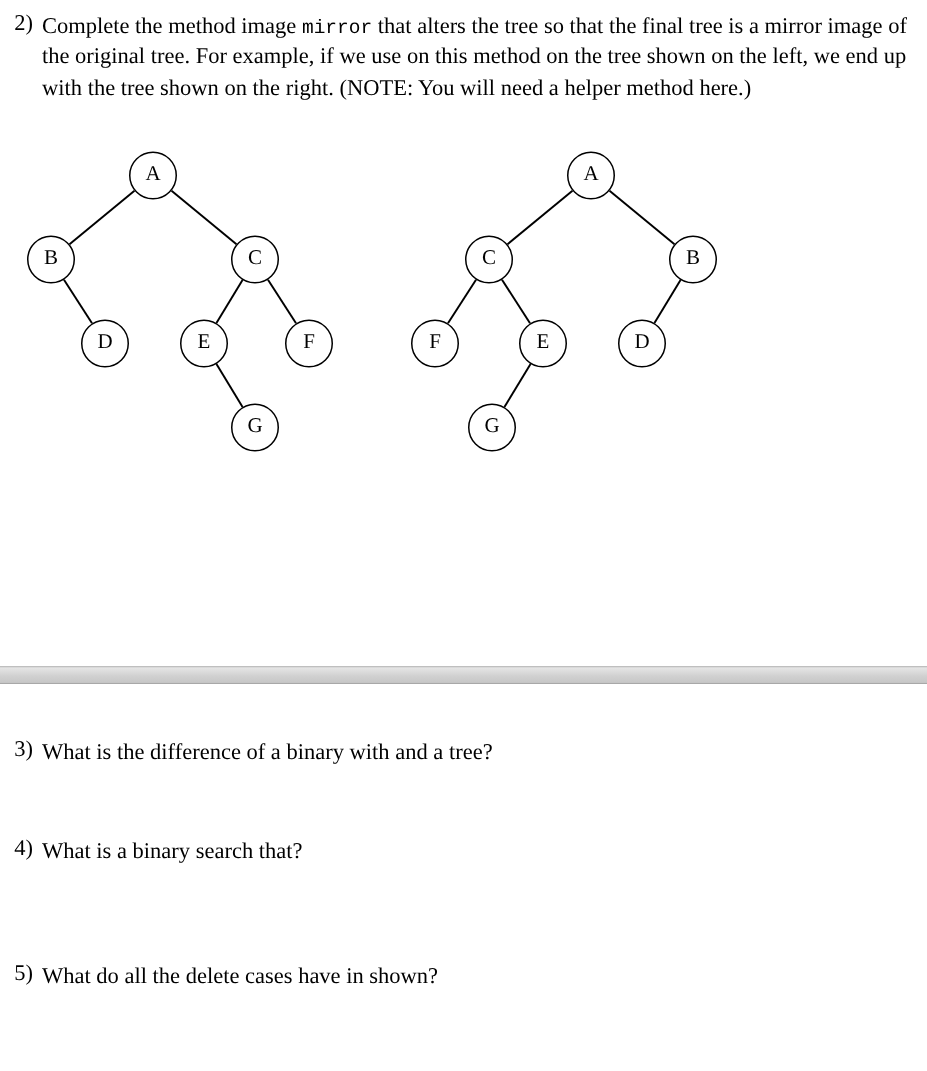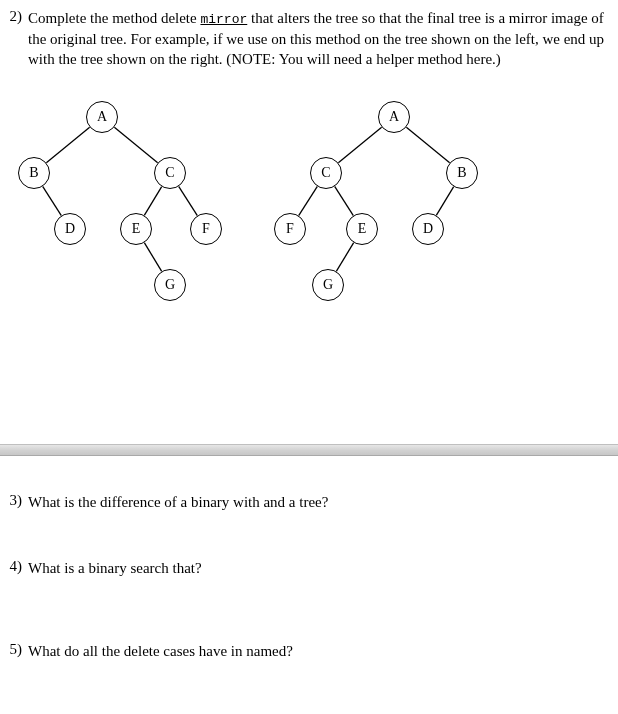--- a/index.html
+++ b/index.html
@@ -9,21 +9,21 @@
       background: #fff;
       font-family: "Times New Roman", Times, serif;
       font-size: 15px;
       color: #000;
       position: relative;
     }
     .page { padding: 8px 12px 0 4px; }
     .q { display: flex; margin-bottom: 6px; }
     .qnum { width: 24px; text-align: right; padding-right: 6px; white-space: nowrap; }
     .qbody { flex: 1; line-height: 1.35; }
-    .mono { font-family: "Courier New", Courier, monospace; font-size: 13px; text-decoration: underline; }
+    .mono { font-family: "Courier New", Courier, monospace; font-size: 13px; }
     .tree-wrap {
       position: relative;
       width: 100%;
       height: 260px;
       margin-top: 18px;
       margin-bottom: 20px;
       overflow: visible;
     }
     .tree {
       position: absolute;
@@ -60,21 +60,21 @@
     }
     .q34 { margin-top: 22px; margin-bottom: 46px; }
   </style>
 </head>
 <body>
 
 <div class="page">
   <div class="q">
     <div class="qnum">2)</div>
     <div class="qbody">
-      <span>Complete the method delete </span><span class="mono">mirror</span><span> that alters the tree so that the final tree is a mirror image of the original tree. For example, if we use on this method on the tree shown on the left, we end up with the tree shown on the right. (NOTE: You will need a helper method here.)</span>
+      <span>Complete the method image </span><span class="mono">mirror</span><span> that alters the tree so that the final tree is a mirror image of the original tree. For example, if we use on this method on the tree shown on the left, we end up with the tree shown on the right. (NOTE: You will need a helper method here.)</span>
     </div>
   </div>
 
   <div class="tree-wrap">
     <div class="tree tree-left">
       <svg class="edges" width="220" height="260">
           <line x1="79.6491162301272" y1="40.171316045777594" x2="36.350883769872794" y2="75.82868395422241"></line>
           <line x1="104.3508837698728" y1="40.171316045777594" x2="147.64911623012722" y2="75.82868395422241"></line>
           <line x1="32.65212146101598" y1="99.45885560602485" x2="51.34787853898402" y2="128.54114439397515"></line>
           <line x1="151.6963498521318" y1="99.67660024354767" x2="134.3036501478682" y2="128.32339975645235"></line>
@@ -119,15 +119,15 @@
   <div class="q q34">
     <div class="qnum">3)</div>
     <div class="qbody">What is the difference of a binary with and a tree?</div>
   </div>
   <div class="q q34">
     <div class="qnum">4)</div>
     <div class="qbody">What is a binary search that?</div>
   </div>
   <div class="q" style="margin-top:62px;">
     <div class="qnum">5)</div>
-    <div class="qbody">What do all the delete cases have in named?</div>
+    <div class="qbody">What do all the delete cases have in shown?</div>
   </div>
 </div>
 
 </body></html>

